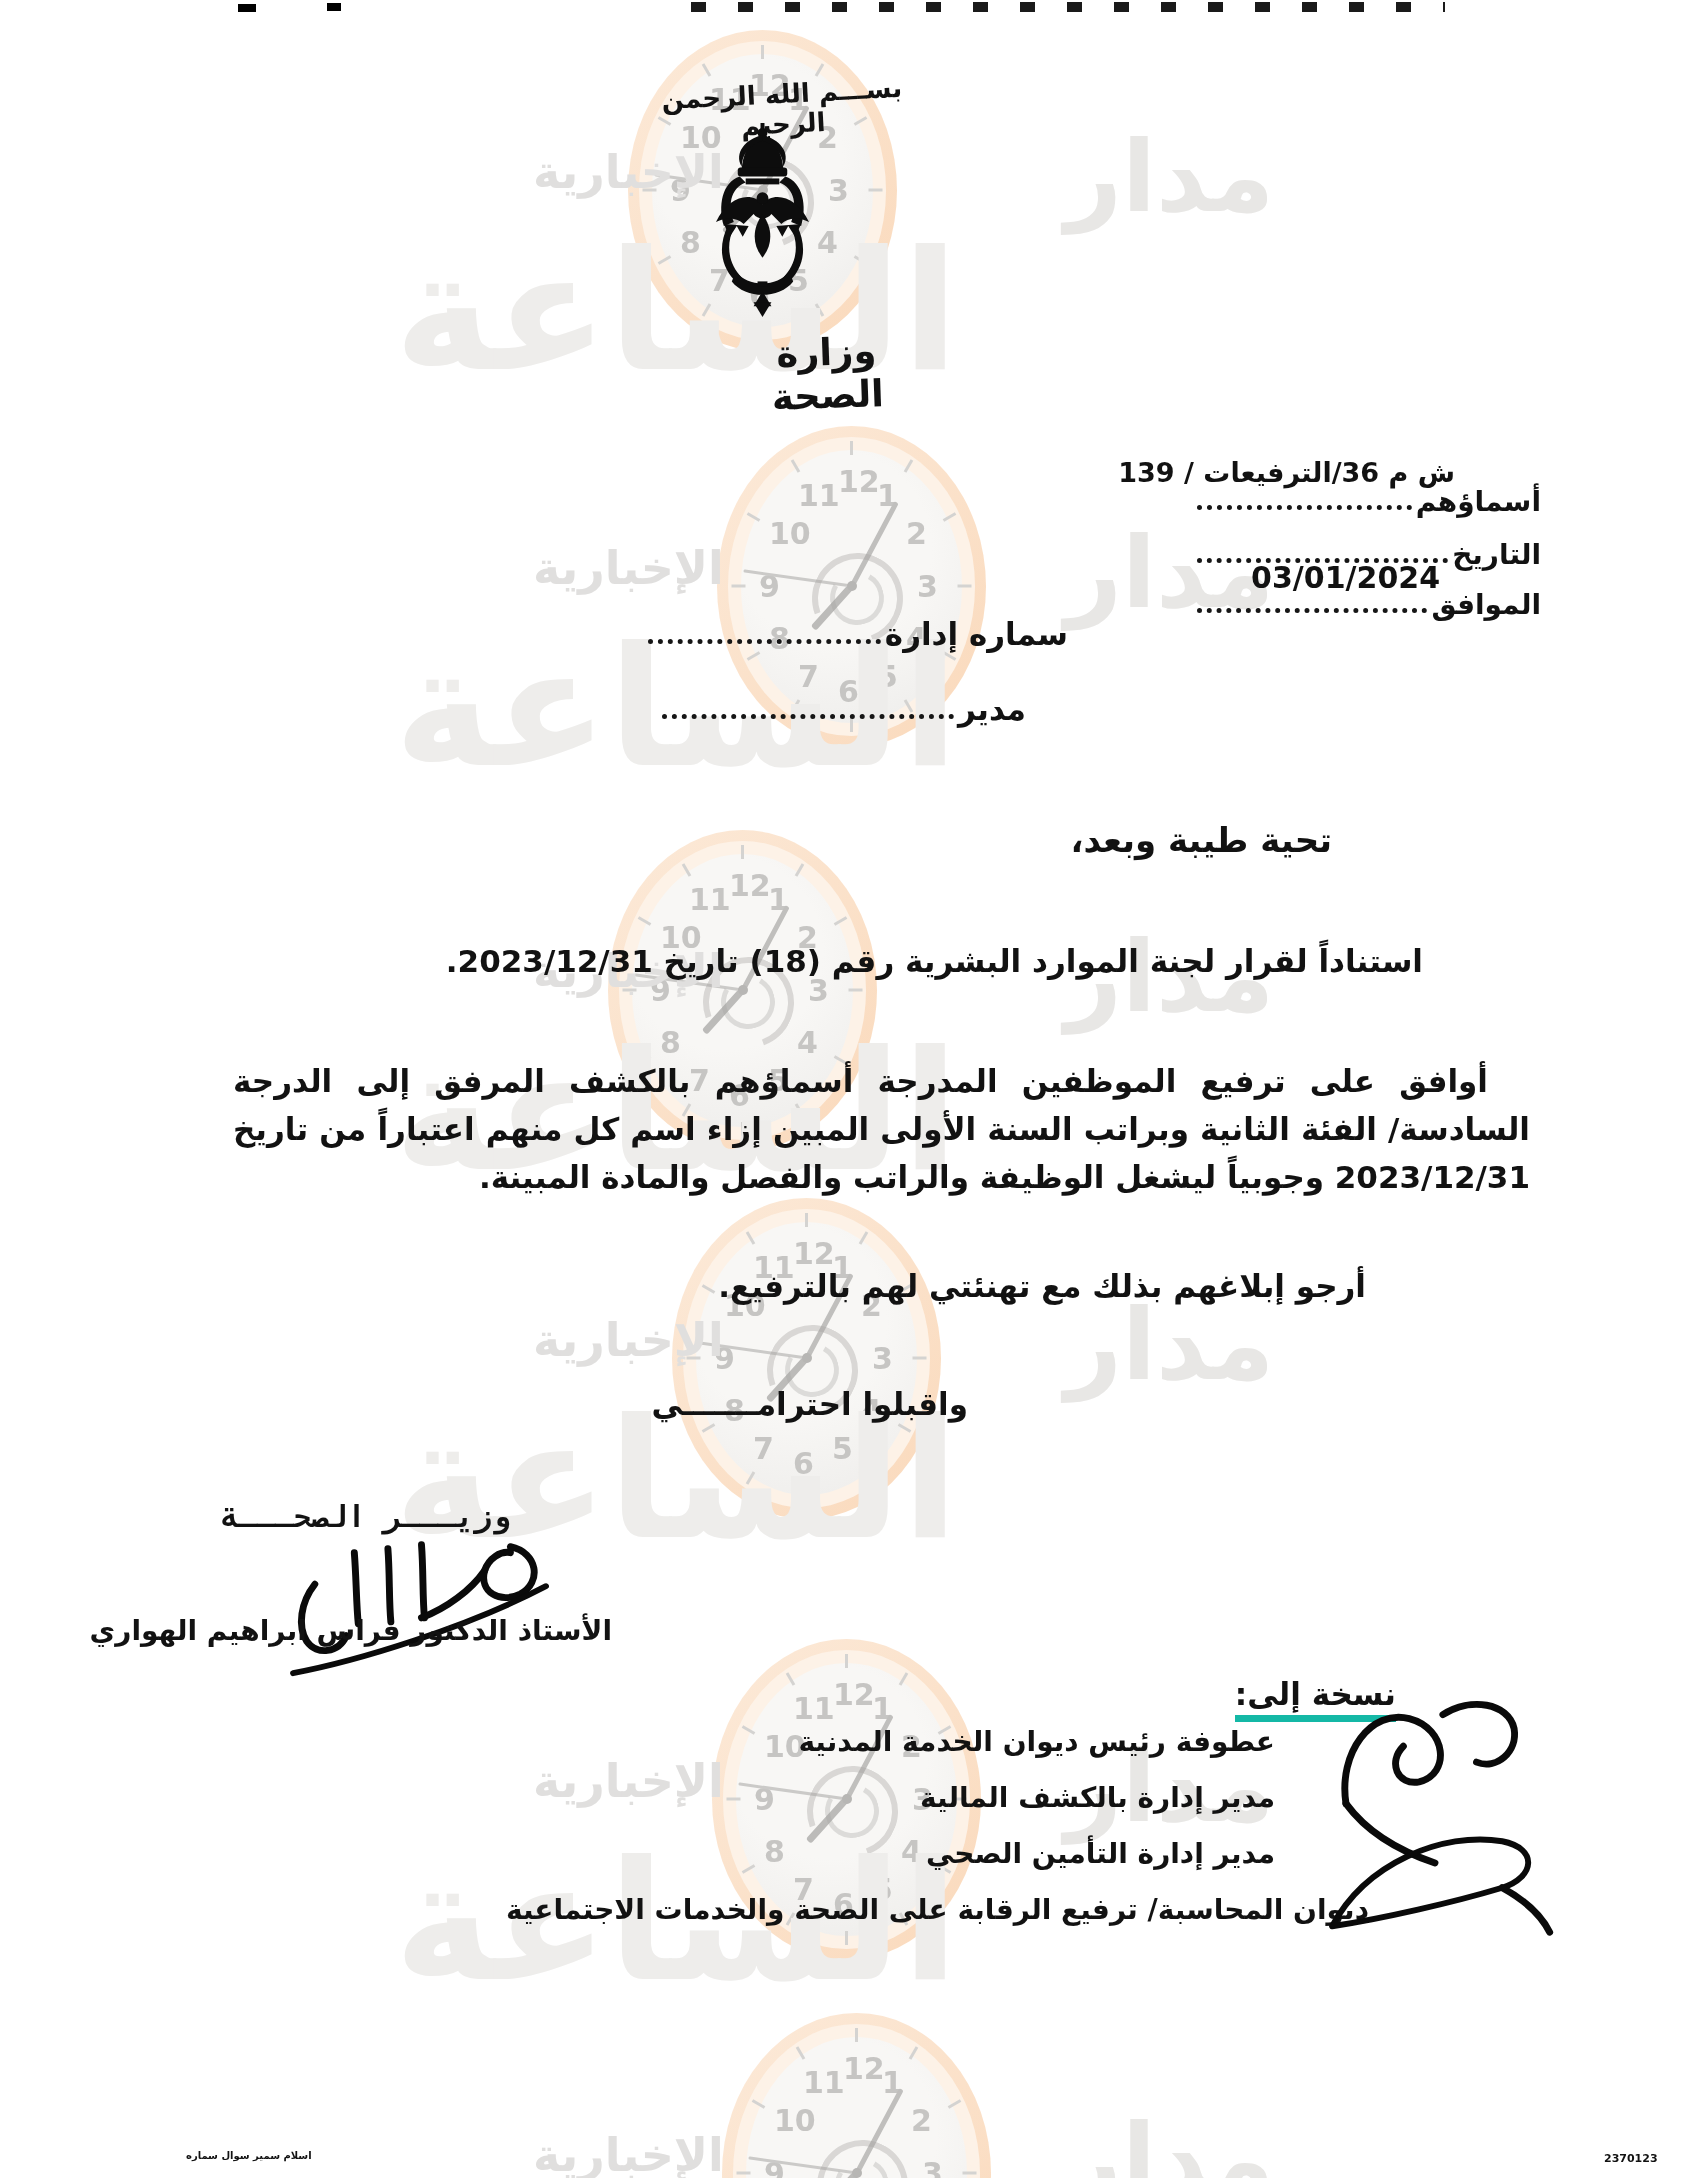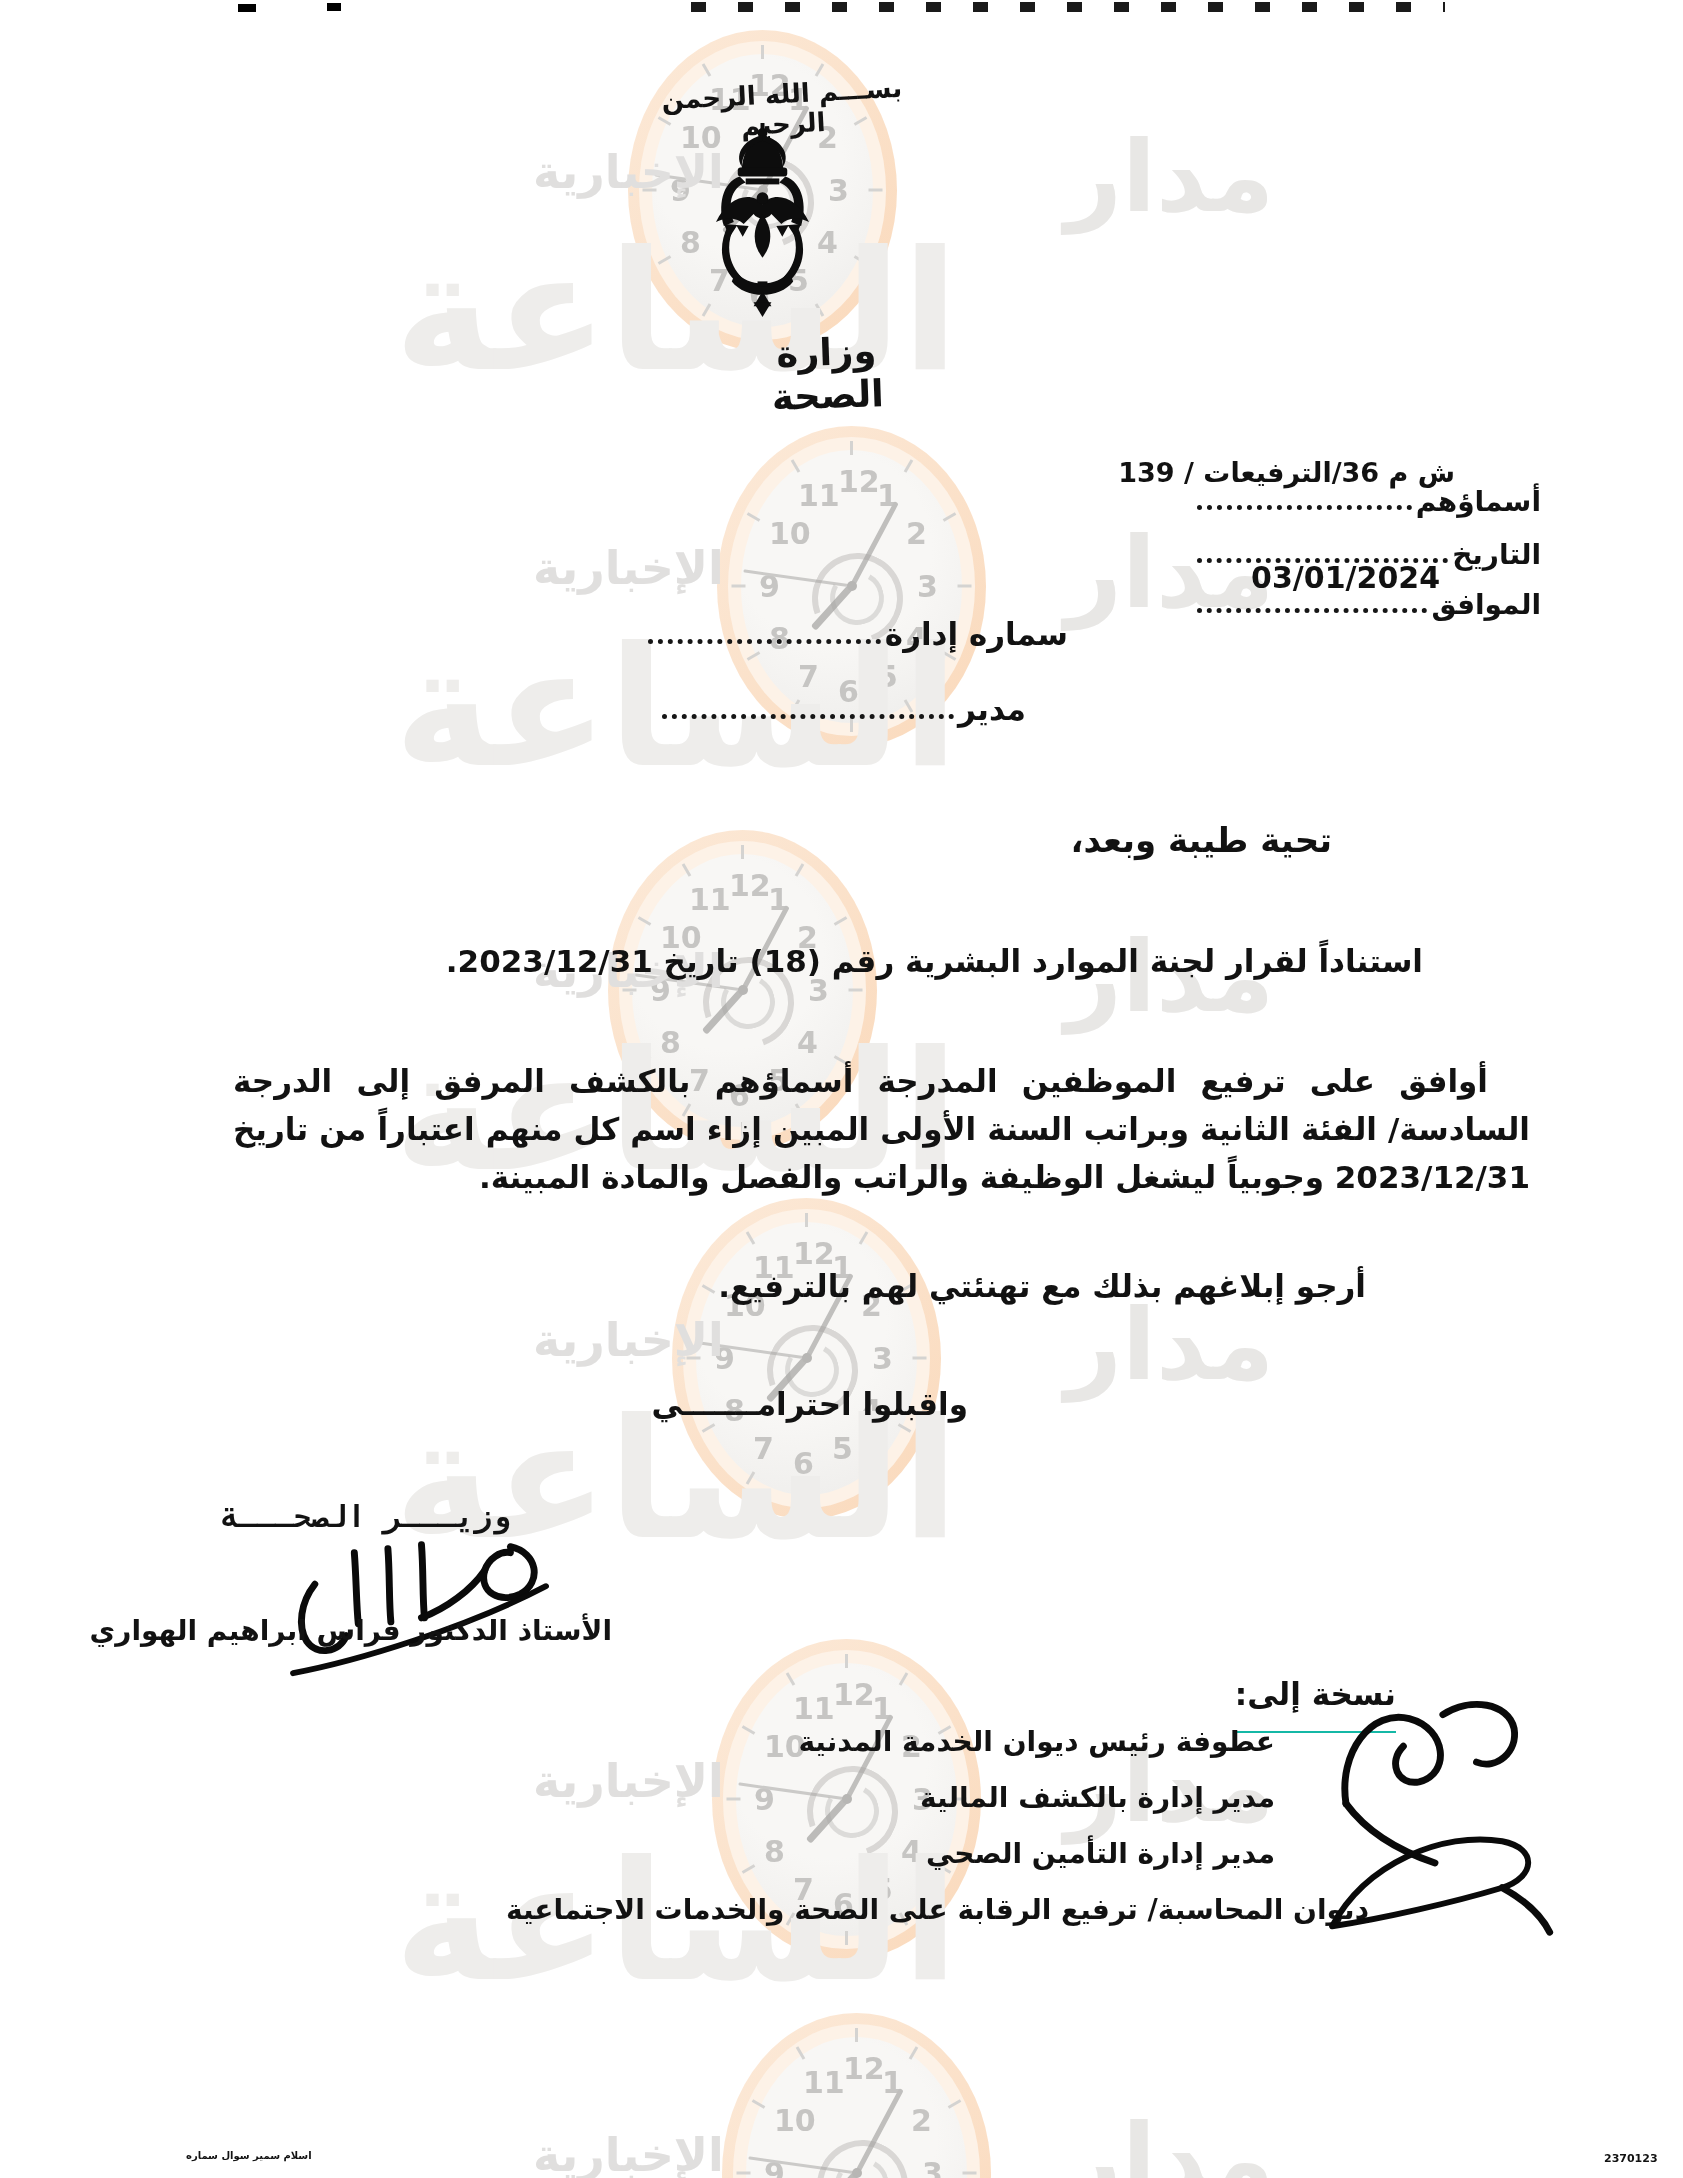--- a/index.html
+++ b/index.html
@@ -25,21 +25,21 @@
   .wm-ikh{position:absolute;font-size:46px;font-weight:bold;color:#e0dfde;direction:rtl;line-height:1;}
   .wm-madar{position:absolute;font-size:99px;font-weight:bold;color:#e8e7e5;direction:rtl;line-height:1;}
   .wm-saa{position:absolute;font-size:166px;font-weight:bold;color:#eeedeb;direction:rtl;line-height:1.2;}
   
   #content{position:absolute;inset:0;z-index:3;}
   .dotrow{display:flex;direction:rtl;align-items:flex-end;}
   .dotrow .lbl{font-size:28px;font-weight:bold;color:#121212;white-space:nowrap;}
   .dotfill{flex:1;border-bottom:5px dotted #161616;margin:0 4px 8px 4px;height:2px;}
   .cc-item{font-size:28px;margin-bottom:23px;white-space:nowrap;}
   .cc-wide{margin-right:-94px;}
-  .underlined{border-bottom:2px solid #14b8a6;padding-bottom:19px;}
+  .underlined{border-bottom:7px solid #14b8a6;padding-bottom:3px;}
   .artifact{position:absolute;background:#000;}
   .artifact-strip{position:absolute;
      background-image:repeating-linear-gradient(90deg,#000 0 15px,transparent 15px 47px);
      opacity:.9;}
 </style>
 </head>
 <body>
 
 <div class="page">
 

